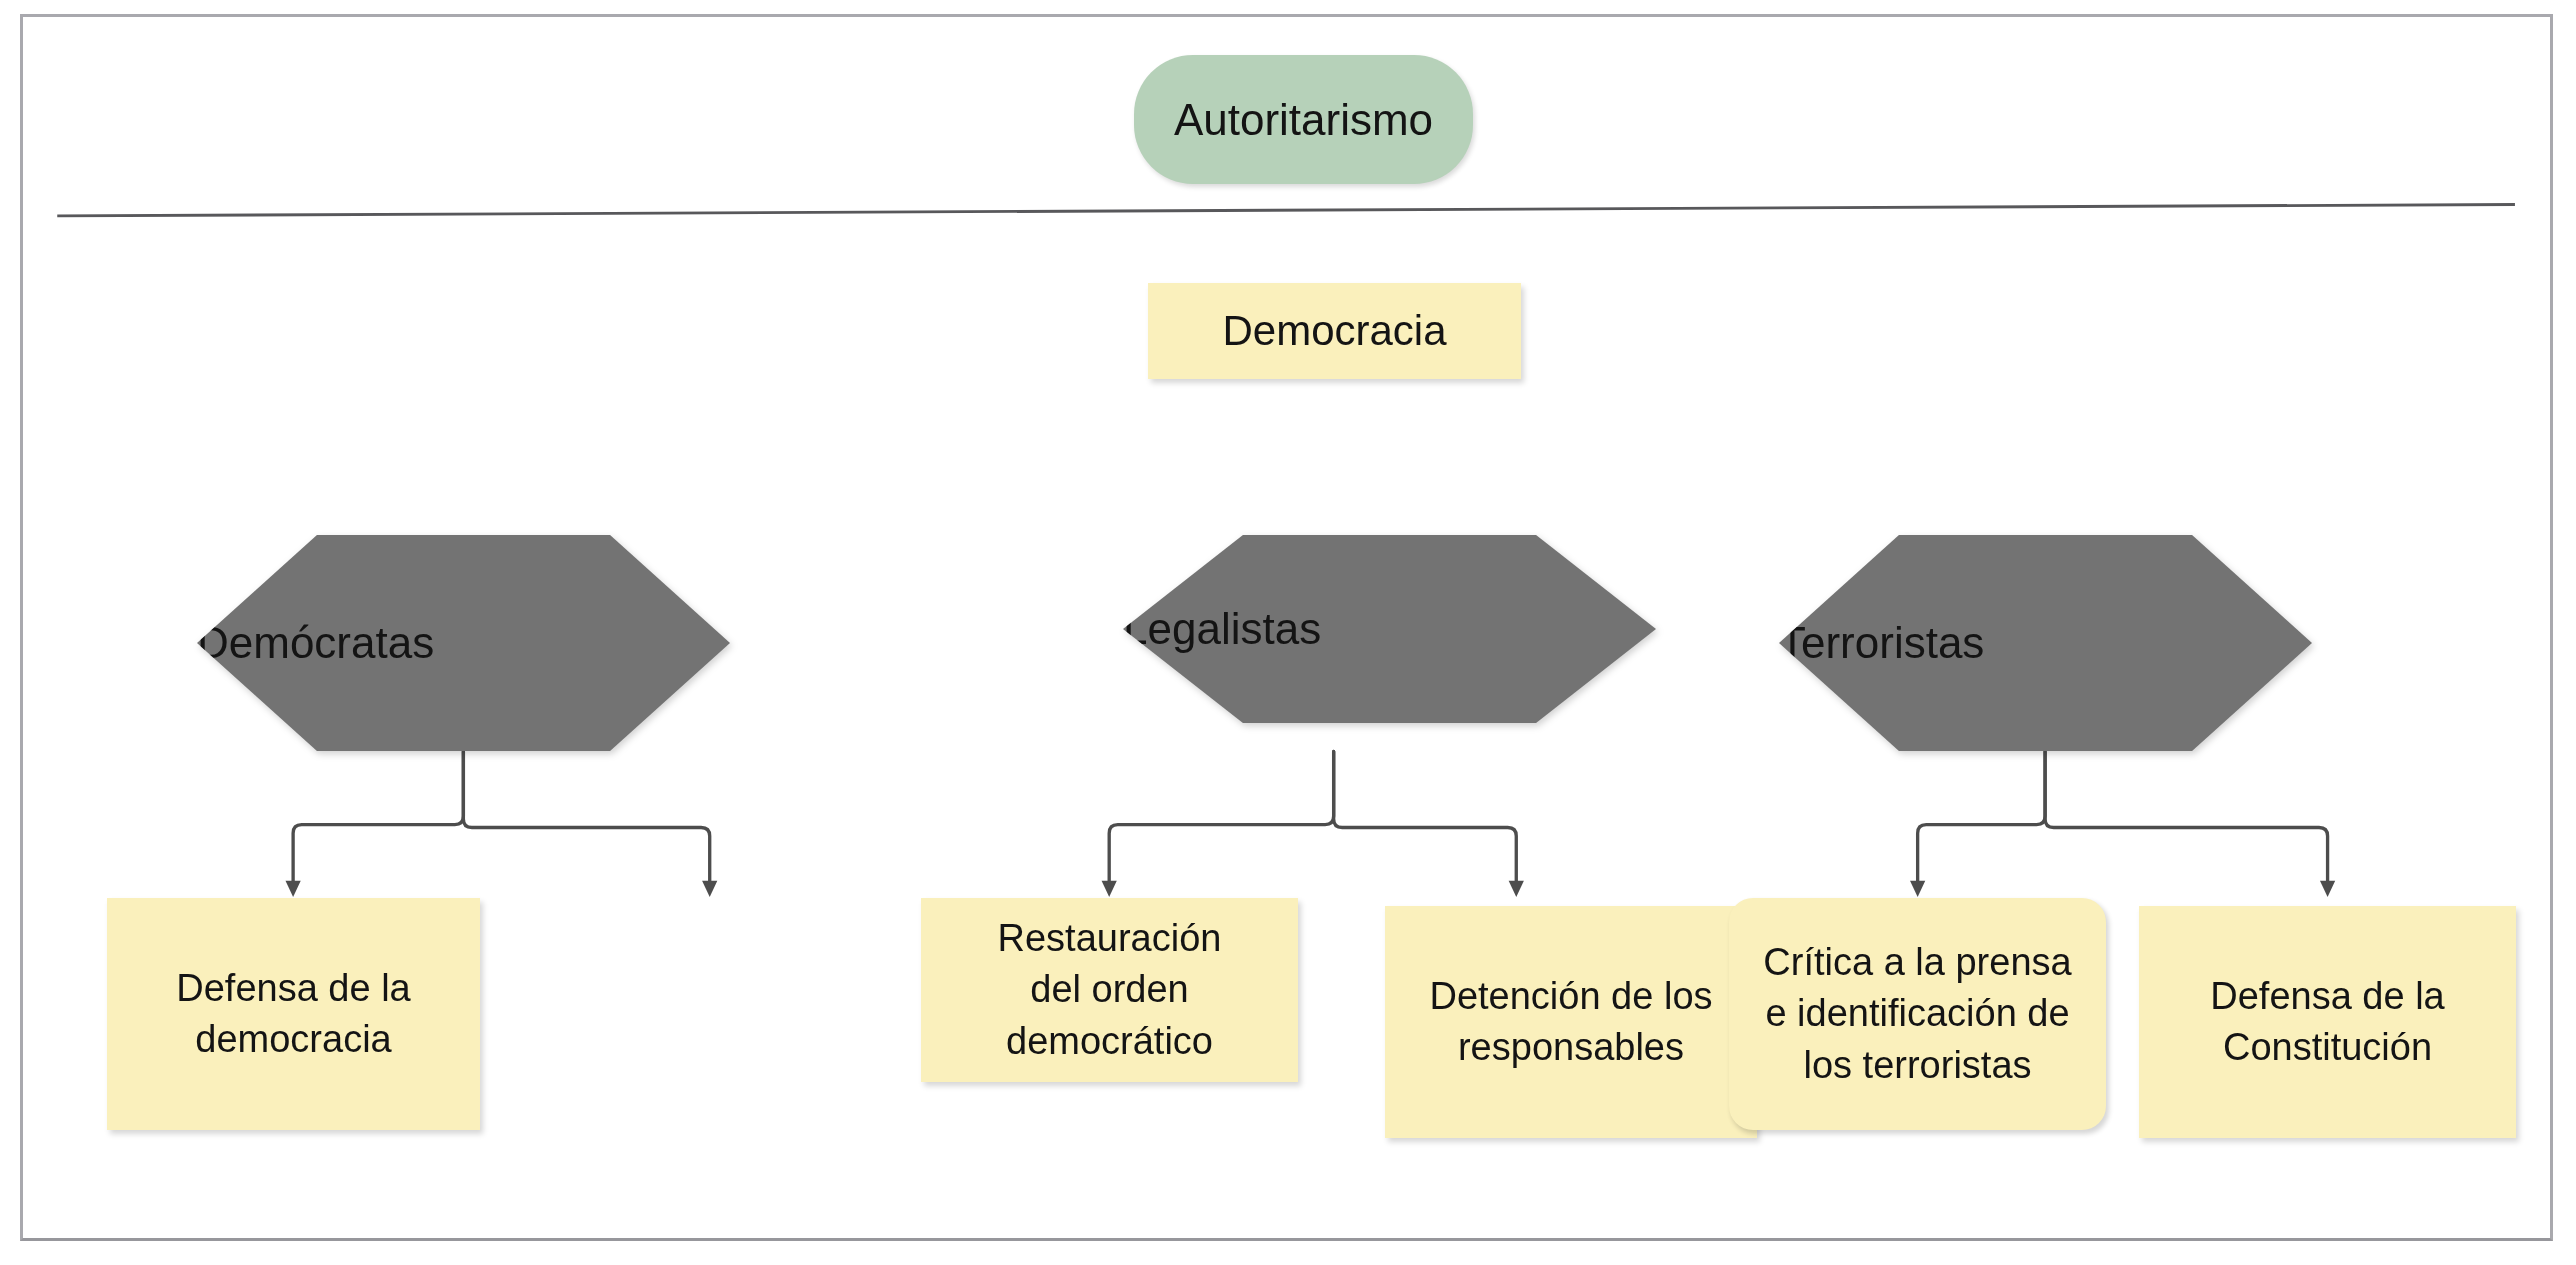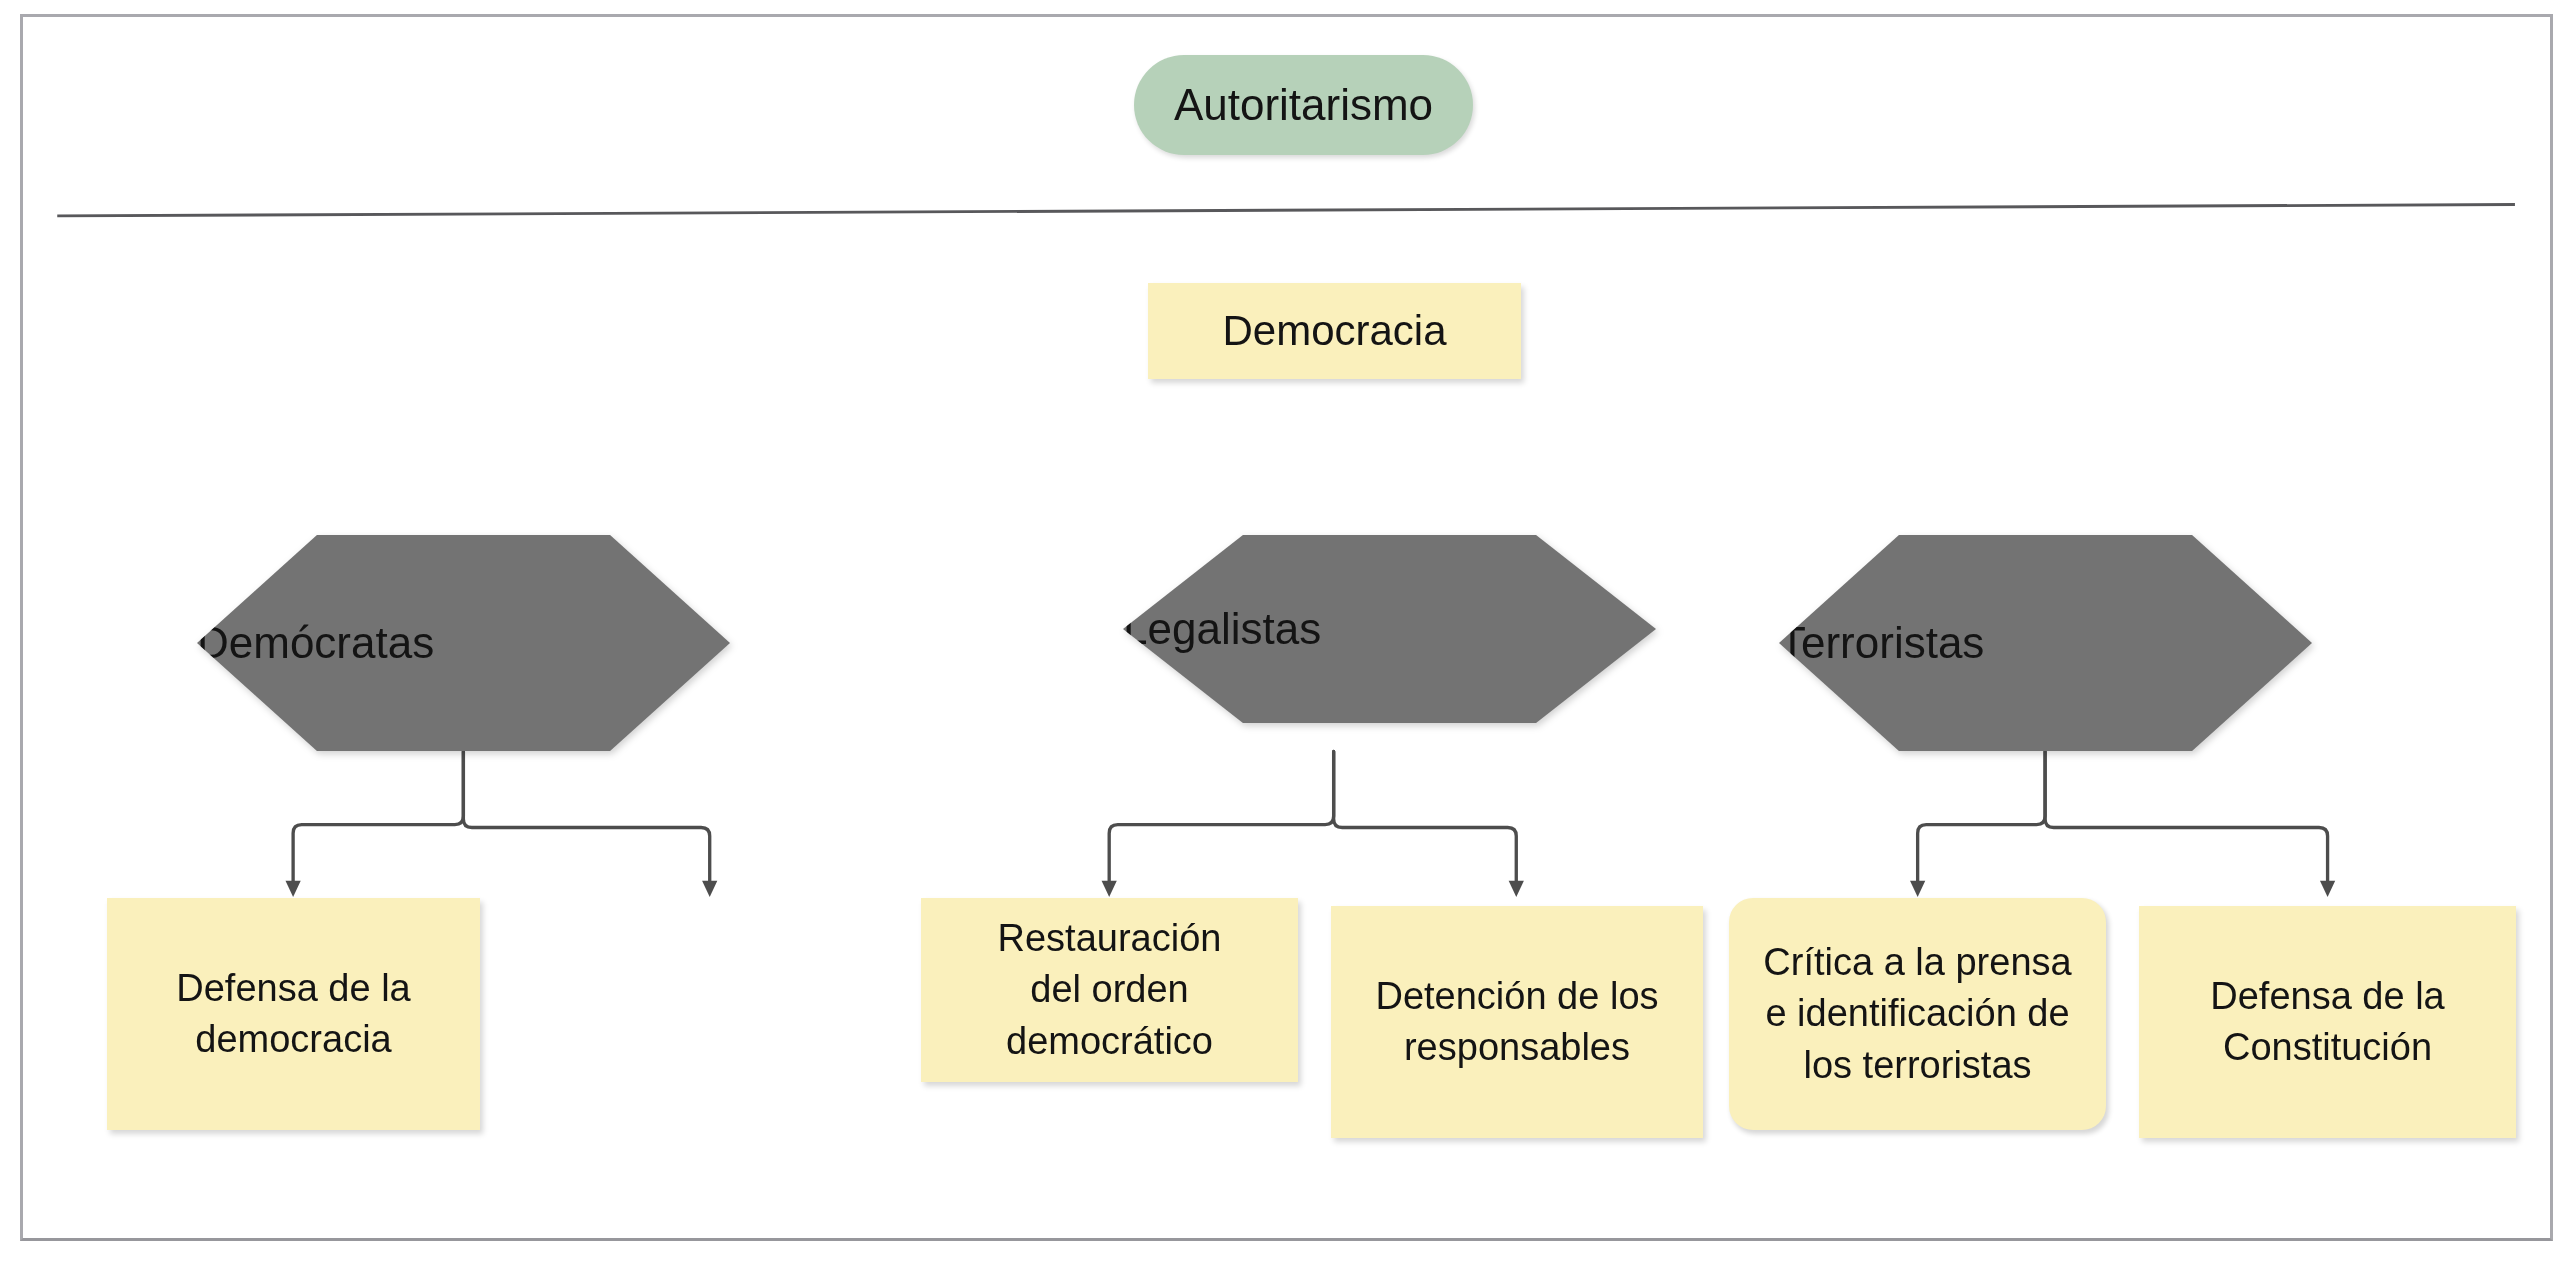--- a/index.html
+++ b/index.html
@@ -95,21 +95,21 @@
     <g fill="#4d4d4d" stroke="none">
       <polygon points="300,926 316,926 308,943"></polygon>
       <polygon points="738,926 754,926 746,943"></polygon>
       <polygon points="1158,926 1174,926 1166,943"></polygon>
       <polygon points="1586,926 1602,926 1594,943"></polygon>
       <polygon points="2008,926 2024,926 2016,943"></polygon>
       <polygon points="2439,926 2455,926 2447,943"></polygon>
     </g>
   </svg>
 
-  <div class="shape pill" style="left:1134px; top:55px; width:339px; height:100px;">
+  <div class="shape pill" style="left:1134px; top:55px; width:339px; height:129px;">
     <span>Autoritarismo</span>
   </div>
 
   <div class="shape rect-node" style="left:1148px; top:283px; width:373px; height:96px;">
     <span>Democracia</span>
   </div>
 
   <div class="hex-wrap" style="left:197px; top:535px; width:533px; height:216px;">
     <div class="hexagon">
       <span>Demócratas</span>
@@ -133,21 +133,21 @@
 democracia</span>
   </div>
 
 
   <div class="shape leaf-node" style="left:921px; top:898px; width:377px; height:184px;">
     <span>Restauración
 del orden
 democrático</span>
   </div>
 
-  <div class="shape leaf-node" style="left:1331px; top:906px; width:372px; height:232px;">
+  <div class="shape leaf-node" style="left:1385px; top:906px; width:372px; height:232px;">
     <span>Detención de los
 responsables</span>
   </div>
 
   <div class="shape leaf-node" style="left:1729px; top:898px; width:377px; height:232px;border-radius:24px;">
     <span>Crítica a la prensa
 e identificación de
 los terroristas</span>
   </div>
 

